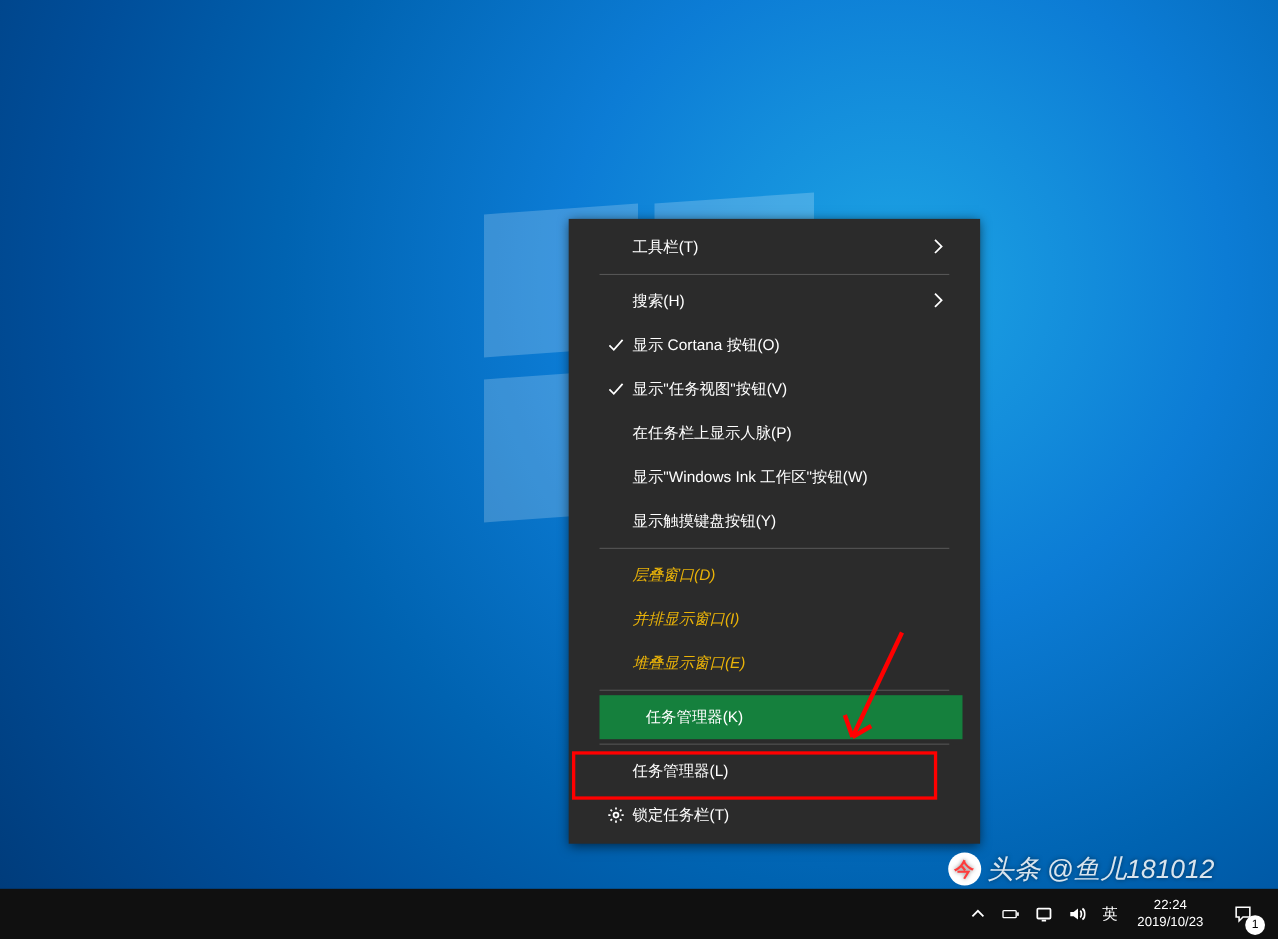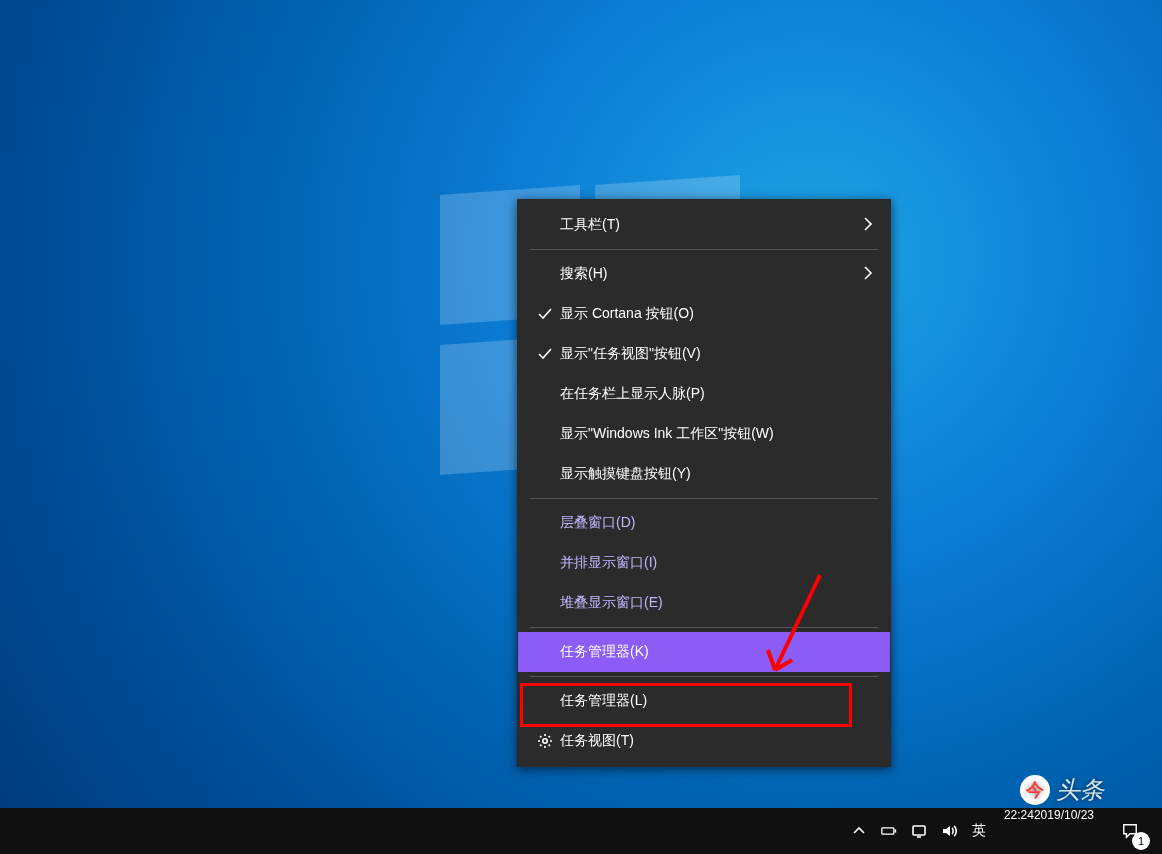--- a/index.html
+++ b/index.html
@@ -37,21 +37,21 @@
 
 
 .context-menu {
   position: absolute;
   left: 517px;
   top: 199px;
   width: 374px;
   background: #2b2b2b;
   color: #fff;
   font-size: 14px;
-  padding: 6px 1px;
+  padding: 6px 16px;
   box-shadow: 0 2px 10px rgba(0,0,0,0.6);
 }
 .menu-item {
   display: flex;
   align-items: center;
   height: 40px;
   padding: 0 14px 0 14px;
   position: relative;
   cursor: default;
 }
@@ -66,23 +66,24 @@
 .menu-item .label {
   flex: 1;
   padding-left: 2px;
 }
 .menu-item .arrow-col {
   width: 20px;
   text-align: right;
   font-size: 14px;
   color: #fff;
 }
-.menu-item.disabled { color: #c4b5fd; }
+.menu-item.disabled { color: #eab308; font-style: italic; }
 .menu-item.hover {
-  background: #8b5cf6;
+  background: #15803d;
+  margin-left: 12px;
 }
 .separator {
   height: 1px;
   background: #555;
   margin: 4px 12px;
 }
 
 
 .red-box {
   position: absolute;
@@ -121,22 +122,22 @@
   font-size: 15px;
 }
 .tray-text {
   display: flex; align-items:center; justify-content:center;
   padding: 0 6px;
   height:46px;
   font-size: 14px;
 }
 .clock {
   display: flex;
-  flex-direction: row;
-  align-items: flex-start;
+  flex-direction: column;
+  align-items: center;
   justify-content: center;
   padding: 0 8px;
   height:46px;
   font-size: 12px;
   line-height: 1.3;
 }
 .notif {
   width: 48px;
   height: 46px;
   display:flex;align-items:center;justify-content:center;
@@ -287,36 +288,37 @@
     <span class="arrow-col"></span>
   </div>
 
   <div class="menu-item">
     <span class="check-col">
       <svg class="svg-icon" viewBox="0 0 16 16">
           <circle cx="8" cy="8" r="2.2"></circle>
           <path d="M8 1v2M8 13v2M1 8h2M13 8h2M3 3l1.4 1.4M11.6 11.6L13 13M3 13l1.4-1.4M11.6 4.4L13 3"></path>
         </svg>
     </span>
-    <span class="label">任务视图(T)</span>
+    <span class="label">锁定任务栏(T)</span>
     <span class="arrow-col"></span>
   </div>
 
 </div>
 
 <div class="red-box" style="left:520px; top:683px; width:332px; height:44px;"></div>
 
 <svg class="red-arrow" style="left:760px; top:570px;" width="80" height="120" viewBox="0 0 80 120">
   <path d="M60 5 L15 100" stroke="#ff0000" stroke-width="4" fill="none"></path>
   <path d="M15 100 L8 80 M15 100 L32 90" stroke="#ff0000" stroke-width="4" fill="none"></path>
 </svg>
 
 <div class="watermark">
   <span class="logo">今</span>
   <span>头条</span>
+  <span>@鱼儿181012</span>
 </div>
 
 <div class="taskbar">
   <div class="taskbar-spacer"></div>
   <div class="tray">
     <div class="tray-icon">
       <svg class="svg-icon" viewBox="0 0 16 16">
           <path d="M3 10l5-5 5 5"></path>
         </svg>
     </div>

